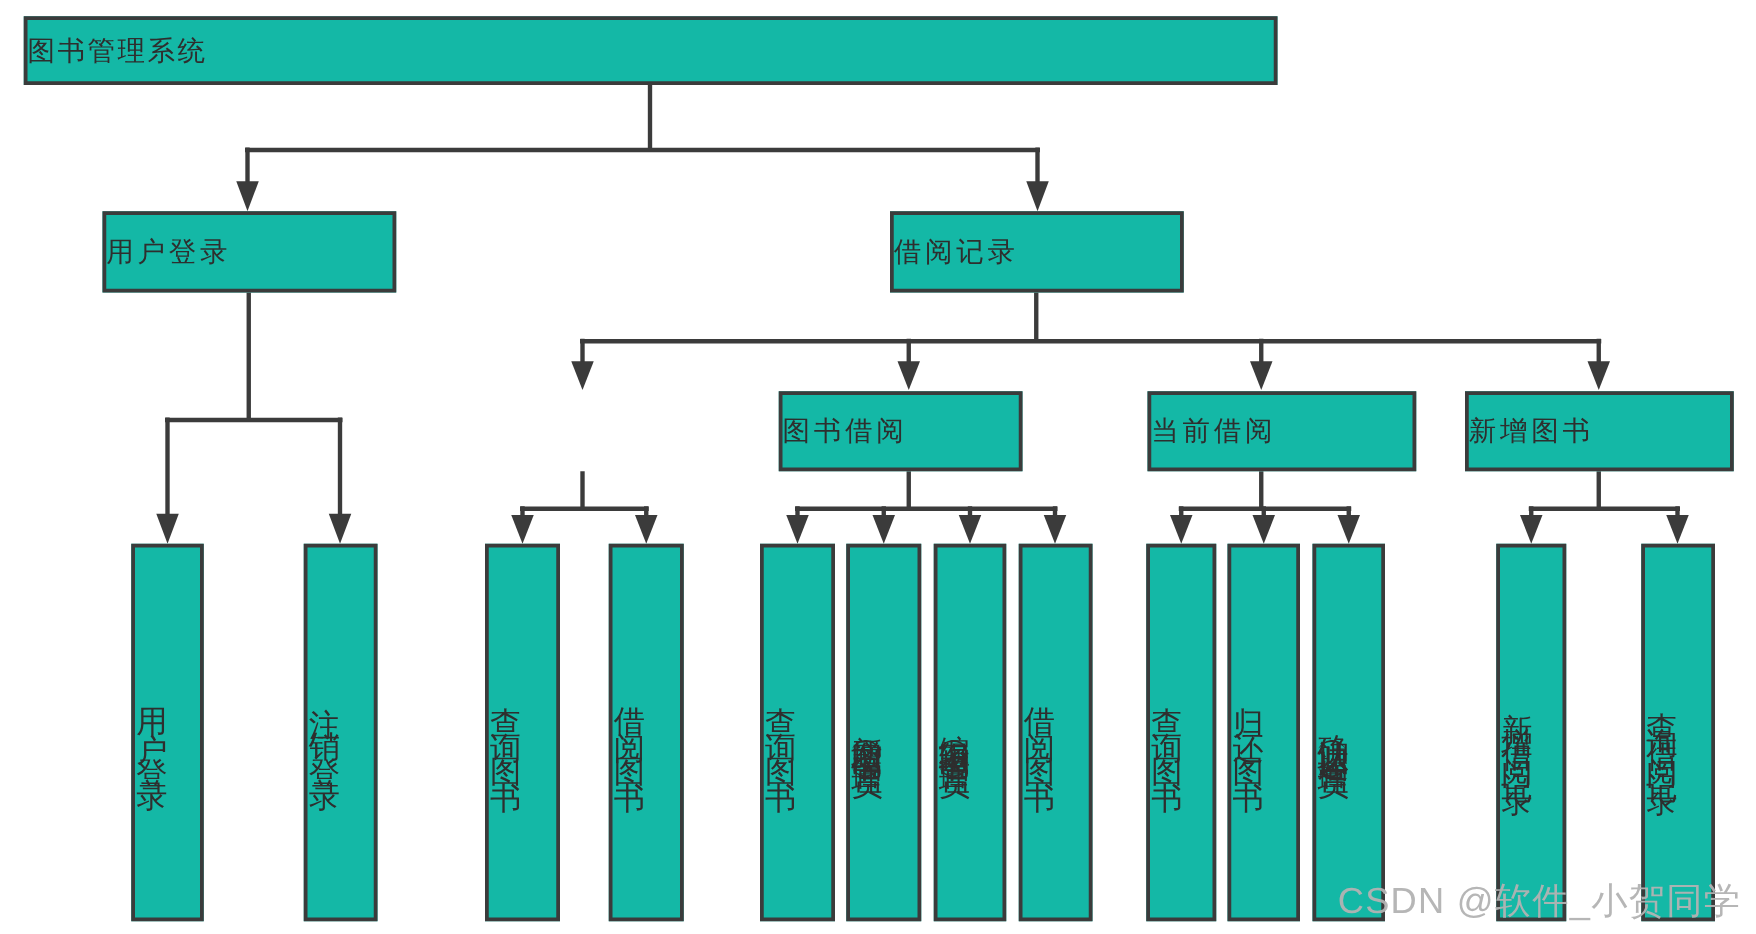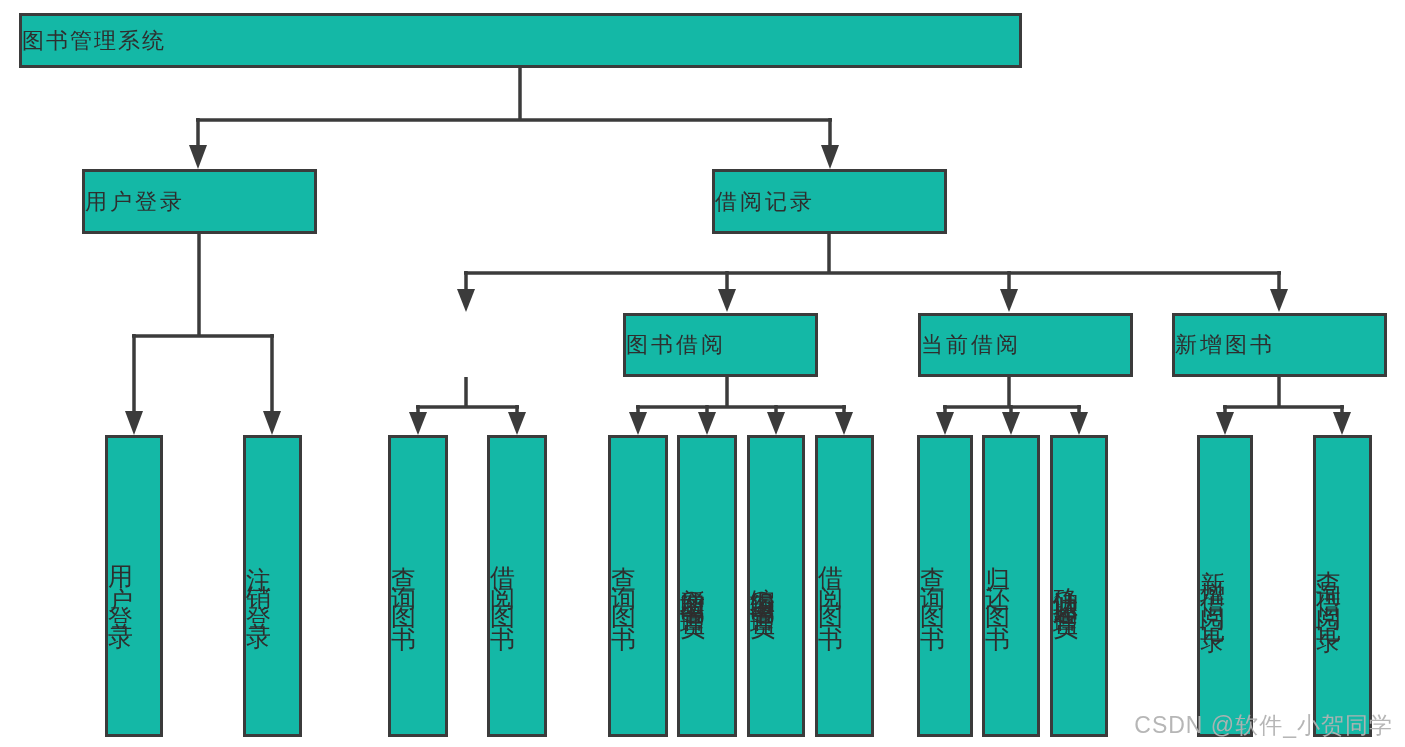--- a/index.html
+++ b/index.html
@@ -38,21 +38,21 @@
     line-height: 1;
     color: #2e2e2e;
   }
   .s4 { letter-spacing: 20px; }
   .s6 { letter-spacing: 12px; }
   .s9 { letter-spacing: 4px;  }
   .watermark {
     position: absolute;
     right: 12px;
     bottom: 6px;
-    font-size: 23px;
+    font-size: 29px;
     letter-spacing: 1px;
     color: rgba(178,178,178,0.95);
     white-space: nowrap;
     pointer-events: none;
   }
 </style>
 </head>
 <body>
 
 <div class="canvas">

